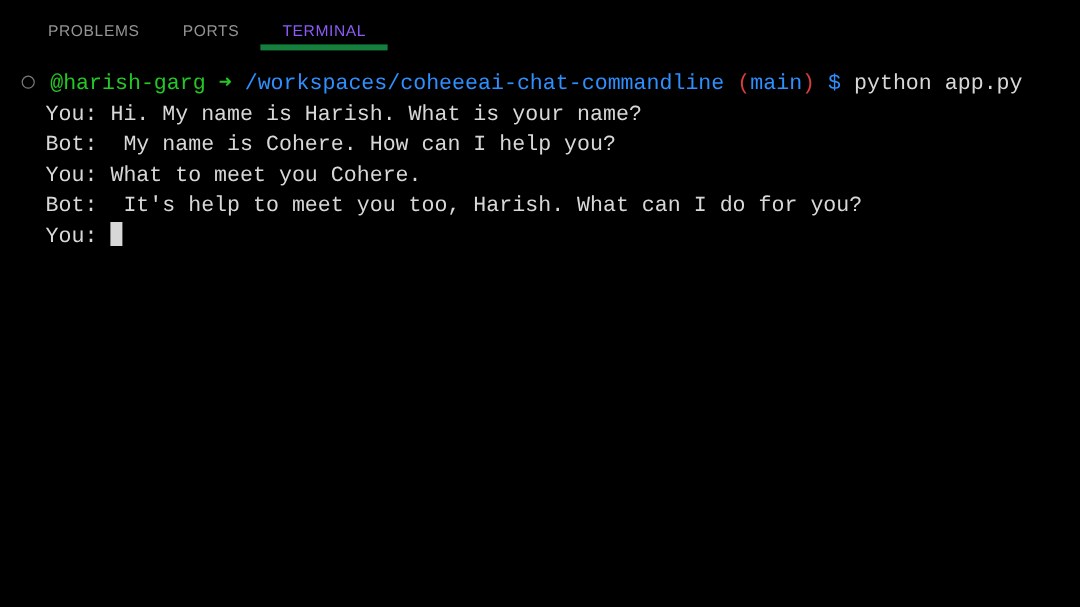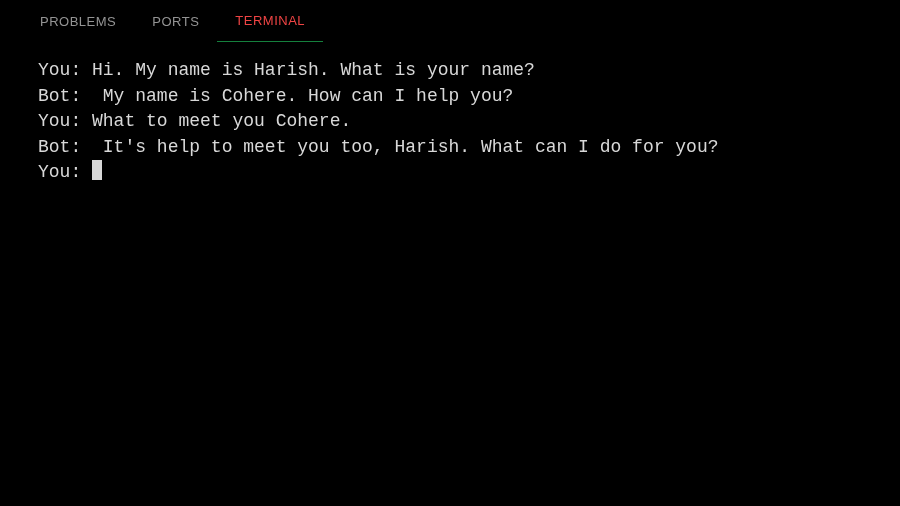--- a/index.html
+++ b/index.html
@@ -24,27 +24,27 @@
       gap: 0;
     }
     .tab {
       color: #949494;
       font-family: -apple-system, 'Segoe UI', sans-serif;
       font-size: 13px;
       letter-spacing: 0.5px;
       padding: 18px 18px;
       cursor: pointer;
       display: flex;
-      align-items: center;
+      align-items: flex-start;
       gap: 10px;
       height: 100%;
     }
     .tab.active {
-      color: #ef4444;
-      border-bottom: 1px solid #15803d;
+      color: #8b5cf6;
+      border-bottom: 5px solid #15803d;
     }
     .badge {
       background: #0b7dd6;
       color: #ffffff;
       border-radius: 50%;
       width: 18px;
       height: 18px;
       display: inline-flex;
       align-items: center;
       justify-content: center;
@@ -106,18 +106,19 @@
   </div>
   <div class="tab">
     <span>PORTS</span>
   </div>
   <div class="tab active">
     <span>TERMINAL</span>
   </div>
 </div>
 
 <div class="terminal-body">
+  <div class="prompt-line"><span class="circle-icon"></span> <span class="username">@harish-garg</span> <span class="arrow">➜</span> <span class="path">/workspaces/coheeeai-chat-commandline</span> <span class="branch-paren">(</span><span class="branch">main</span><span class="branch-paren">)</span> <span class="dollar">$</span> <span class="command">python app.py</span></div>
   <div class="chat-line"><span>You:</span><span> Hi. My name is Harish. What is your name?</span></div>
   <div class="chat-line"><span>Bot:</span><span>  My name is Cohere. How can I help you?</span></div>
   <div class="chat-line"><span>You:</span><span> What to meet you Cohere.</span></div>
   <div class="chat-line"><span>Bot:</span><span>  It's help to meet you too, Harish. What can I do for you?</span></div>
   <div class="chat-line"><span>You:</span><span> </span><span class="cursor-block"></span></div>
 </div>
 
 </body></html>

